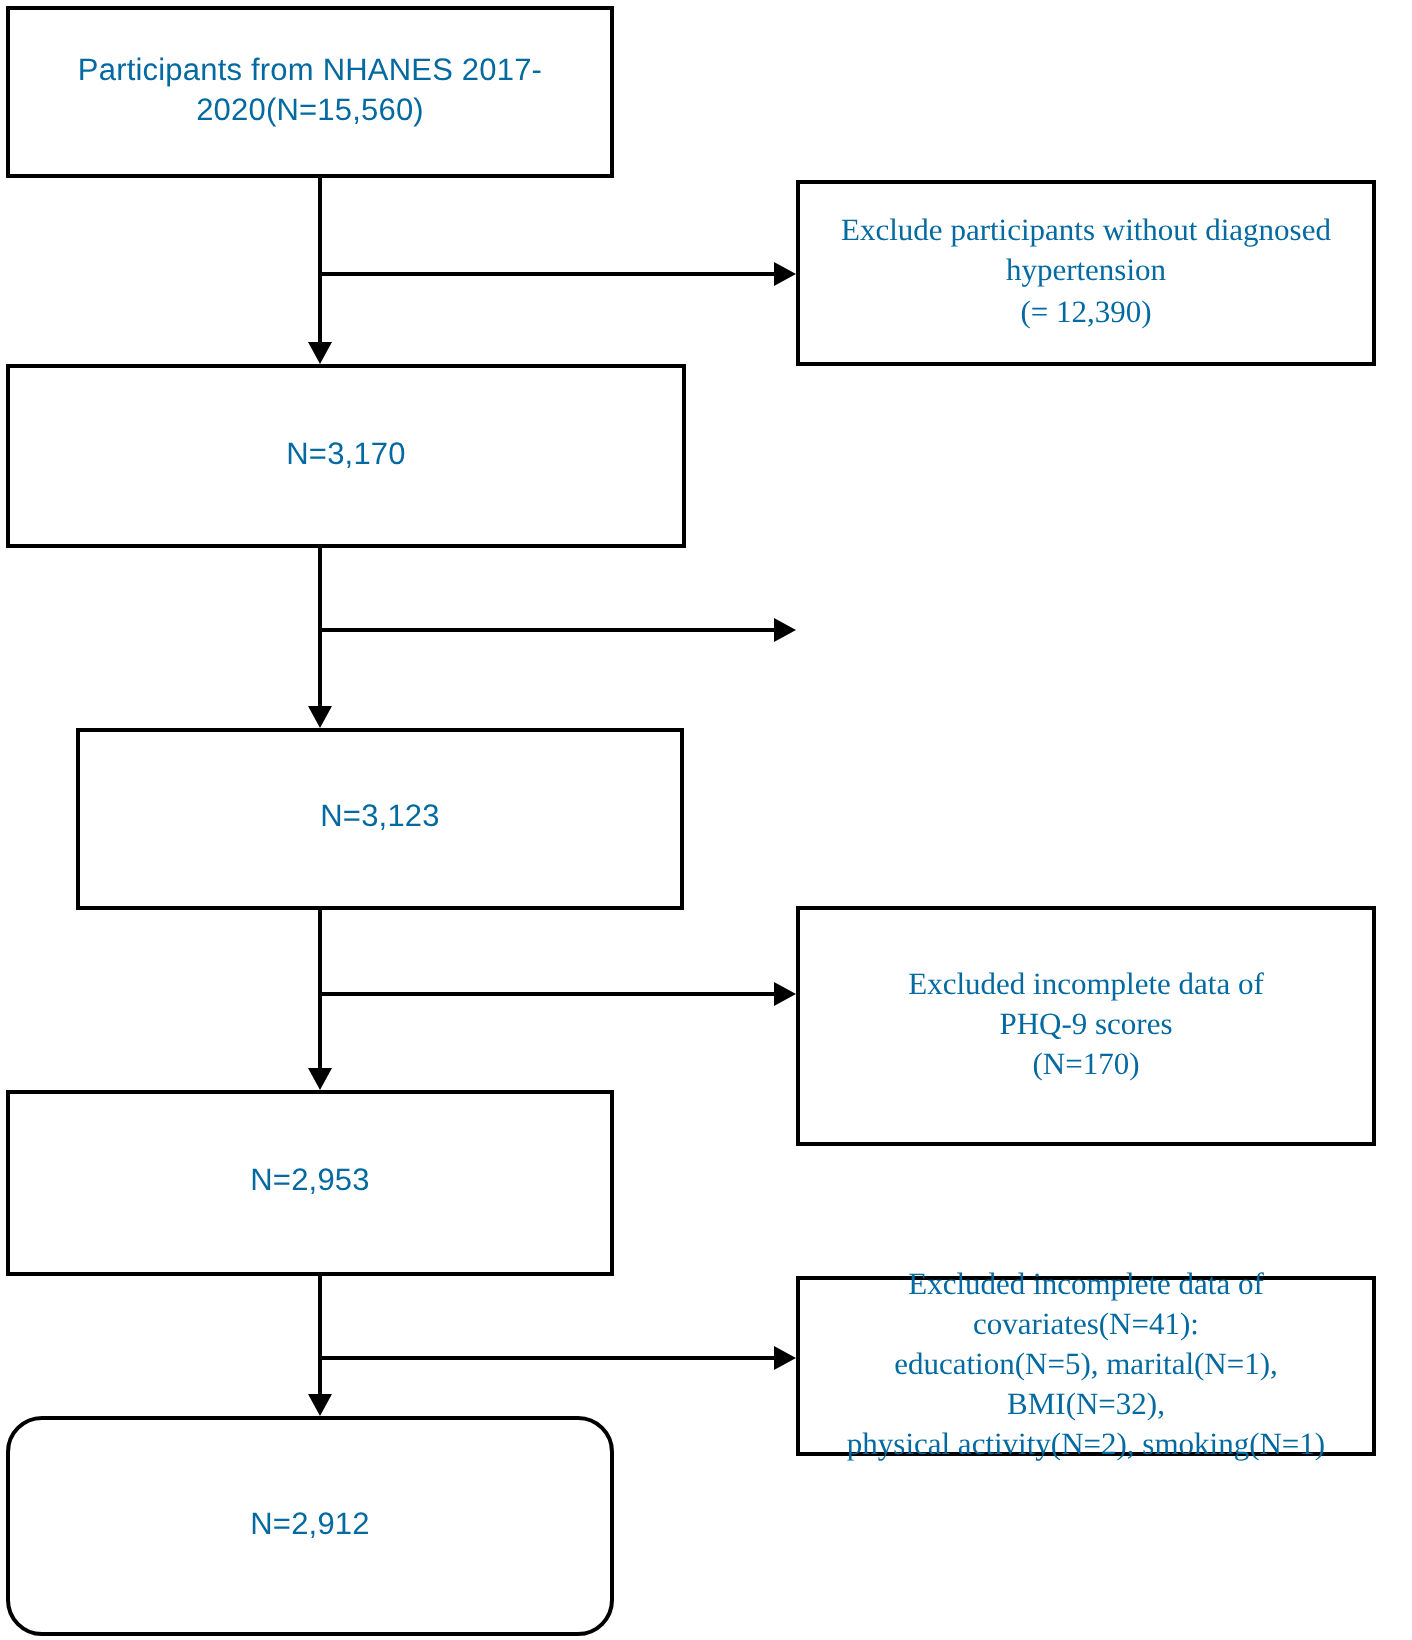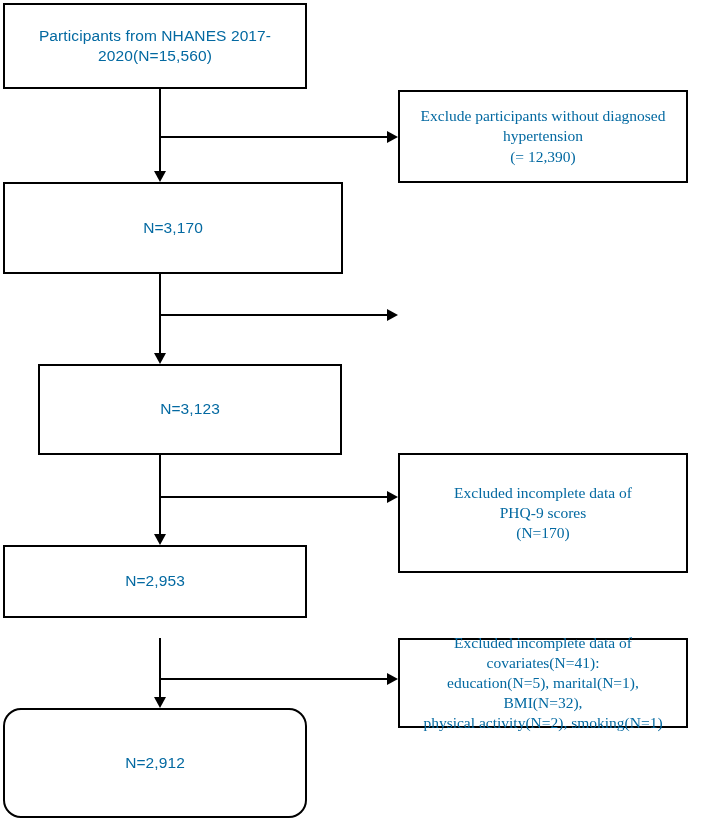--- a/index.html
+++ b/index.html
@@ -84,21 +84,21 @@
   </div>
 
   <div class="node node-left" style="left:3px; top:182px; width:340px; height:92px;">
     <span class="node-text">N=3,170</span>
   </div>
 
   <div class="node node-left" style="left:3px; top:364px; width:304px; height:91px;margin-left:35px;">
     <span class="node-text">N=3,123</span>
   </div>
 
-  <div class="node node-left" style="left:3px; top:545px; width:304px; height:73px;">
+  <div class="node node-left" style="left:3px; top:545px; width:304px; height:93px;">
     <span class="node-text">N=2,953</span>
   </div>
 
   <div class="node node-left" style="left:3px; top:708px; width:304px; height:110px;border-radius:18px;">
     <span class="node-text">N=2,912</span>
   </div>
 
   <div class="node node-right" style="left:398px; top:90px; width:290px; height:93px;">
     <span class="node-text">Exclude participants without diagnosed hypertension
 (= 12,390)</span>

